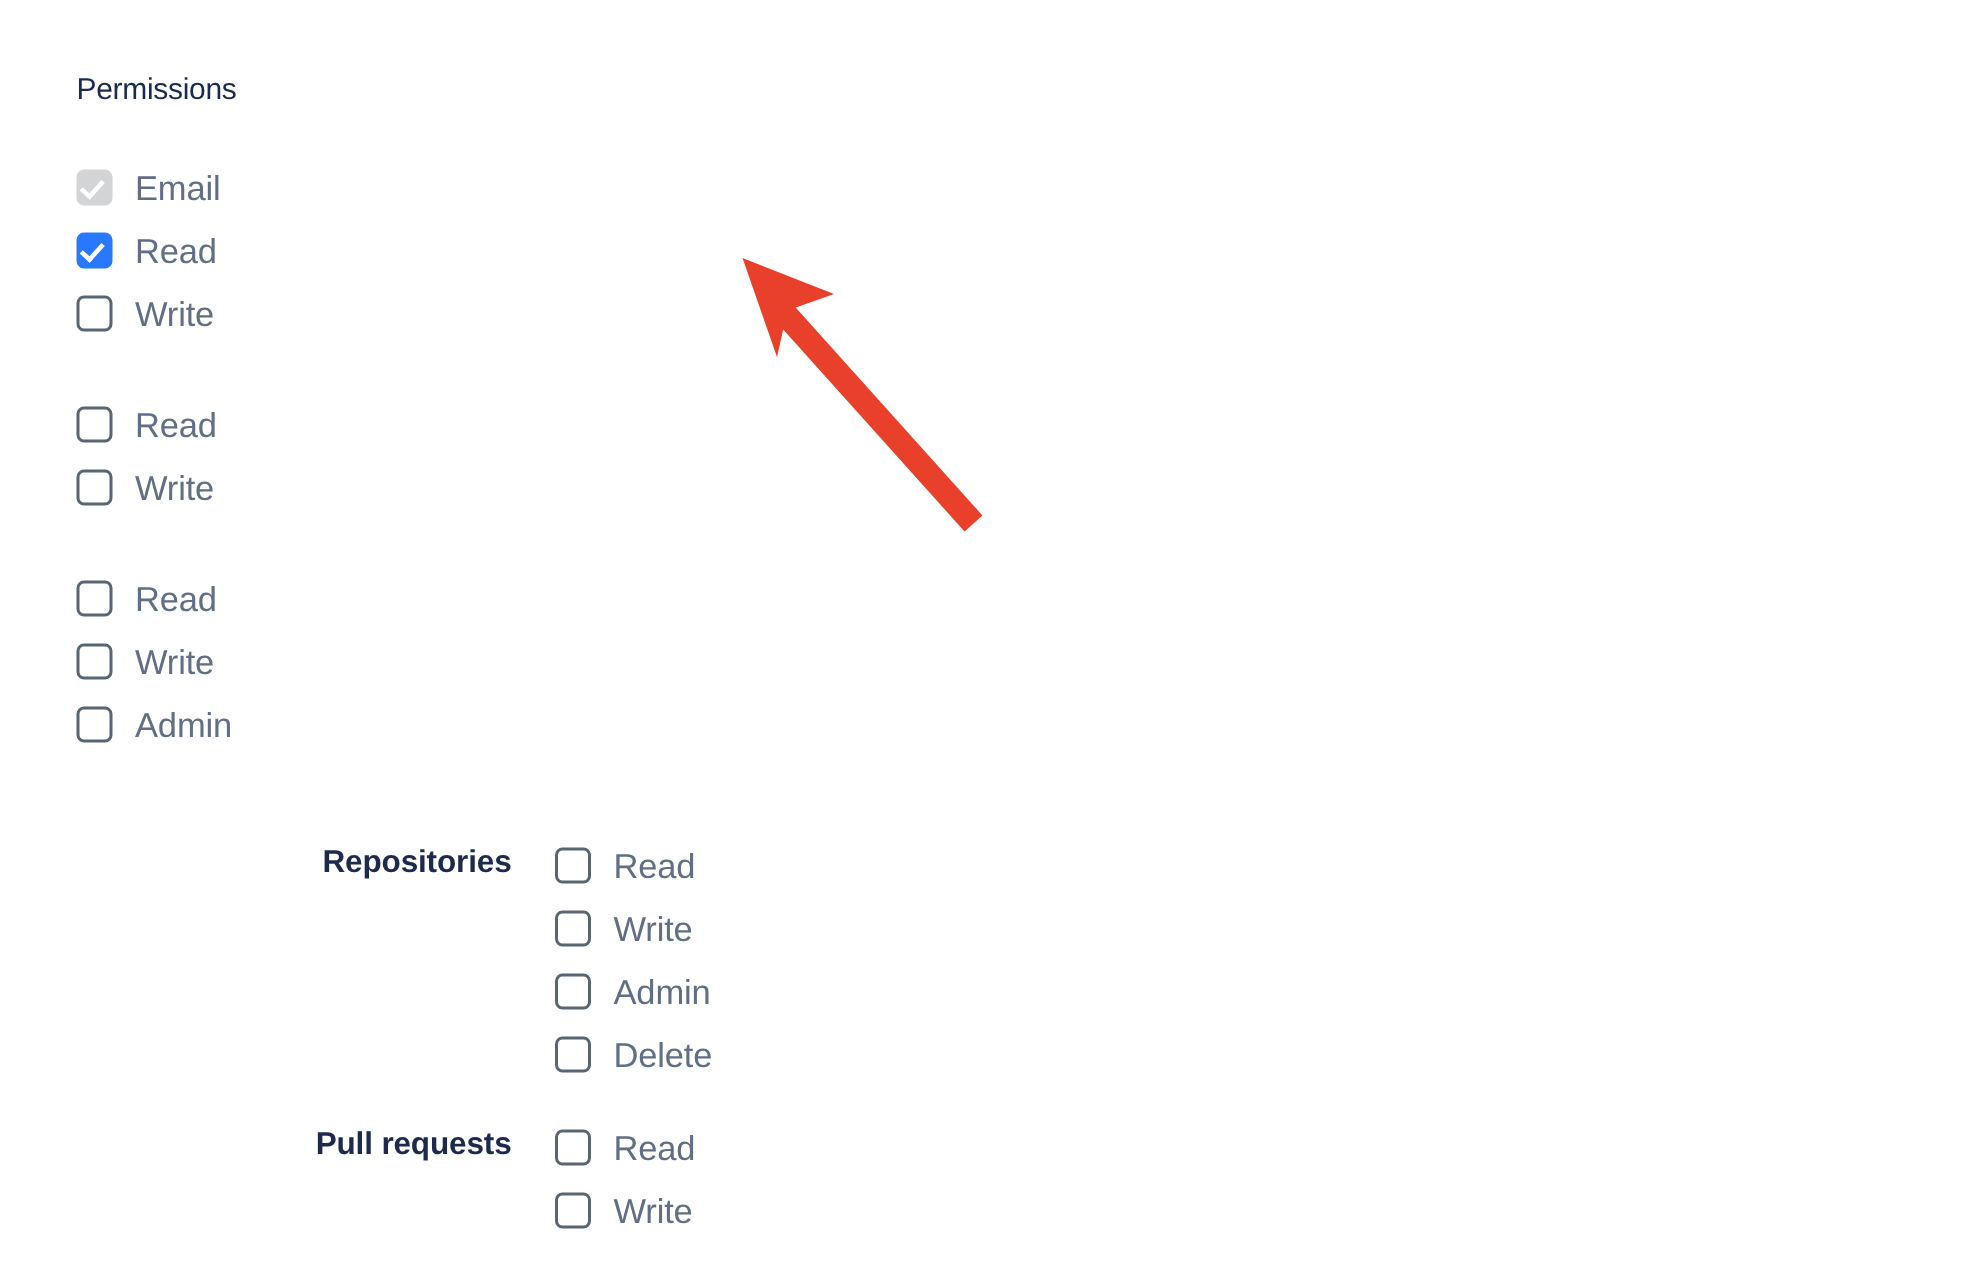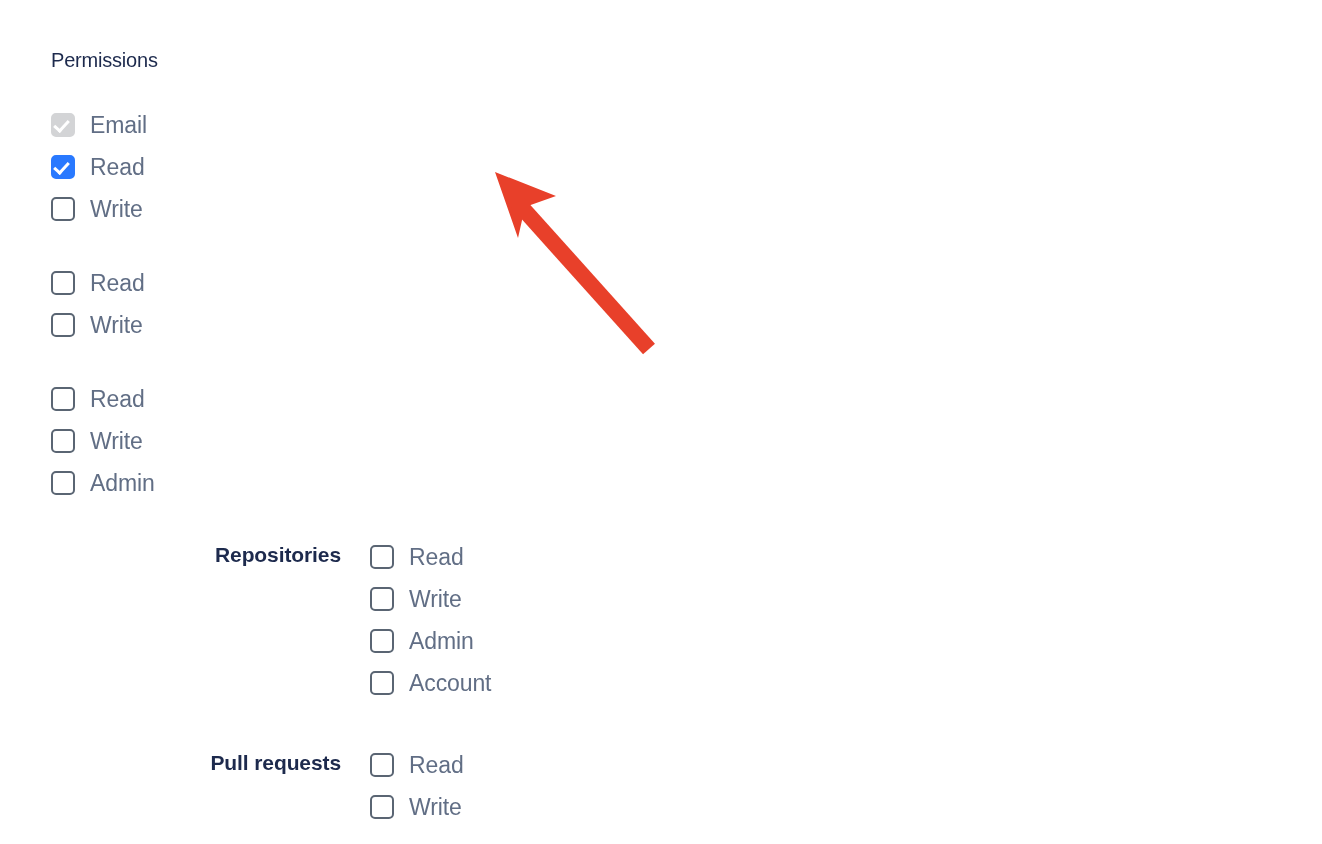--- a/index.html
+++ b/index.html
@@ -181,38 +181,38 @@
             <div class="option">
               <span class="cb"></span>
               <span class="option-label">Write</span>
             </div>
             <div class="option">
               <span class="cb"></span>
               <span class="option-label">Admin</span>
             </div>
           </div>
         </div>
-        <div class="group" style="top: 536px;">
+        <div class="group" style="top: 556px;">
           <div class="group-label">Repositories</div>
           <div class="group-options">
             <div class="option">
               <span class="cb"></span>
               <span class="option-label">Read</span>
             </div>
             <div class="option">
               <span class="cb"></span>
               <span class="option-label">Write</span>
             </div>
             <div class="option">
               <span class="cb"></span>
               <span class="option-label">Admin</span>
             </div>
             <div class="option">
               <span class="cb"></span>
-              <span class="option-label">Account</span>
+              <span class="option-label">Delete</span>
             </div>
           </div>
         </div>
         <div class="group" style="top: 744px;">
           <div class="group-label">Pull requests</div>
           <div class="group-options">
             <div class="option">
               <span class="cb"></span>
               <span class="option-label">Read</span>
             </div>

